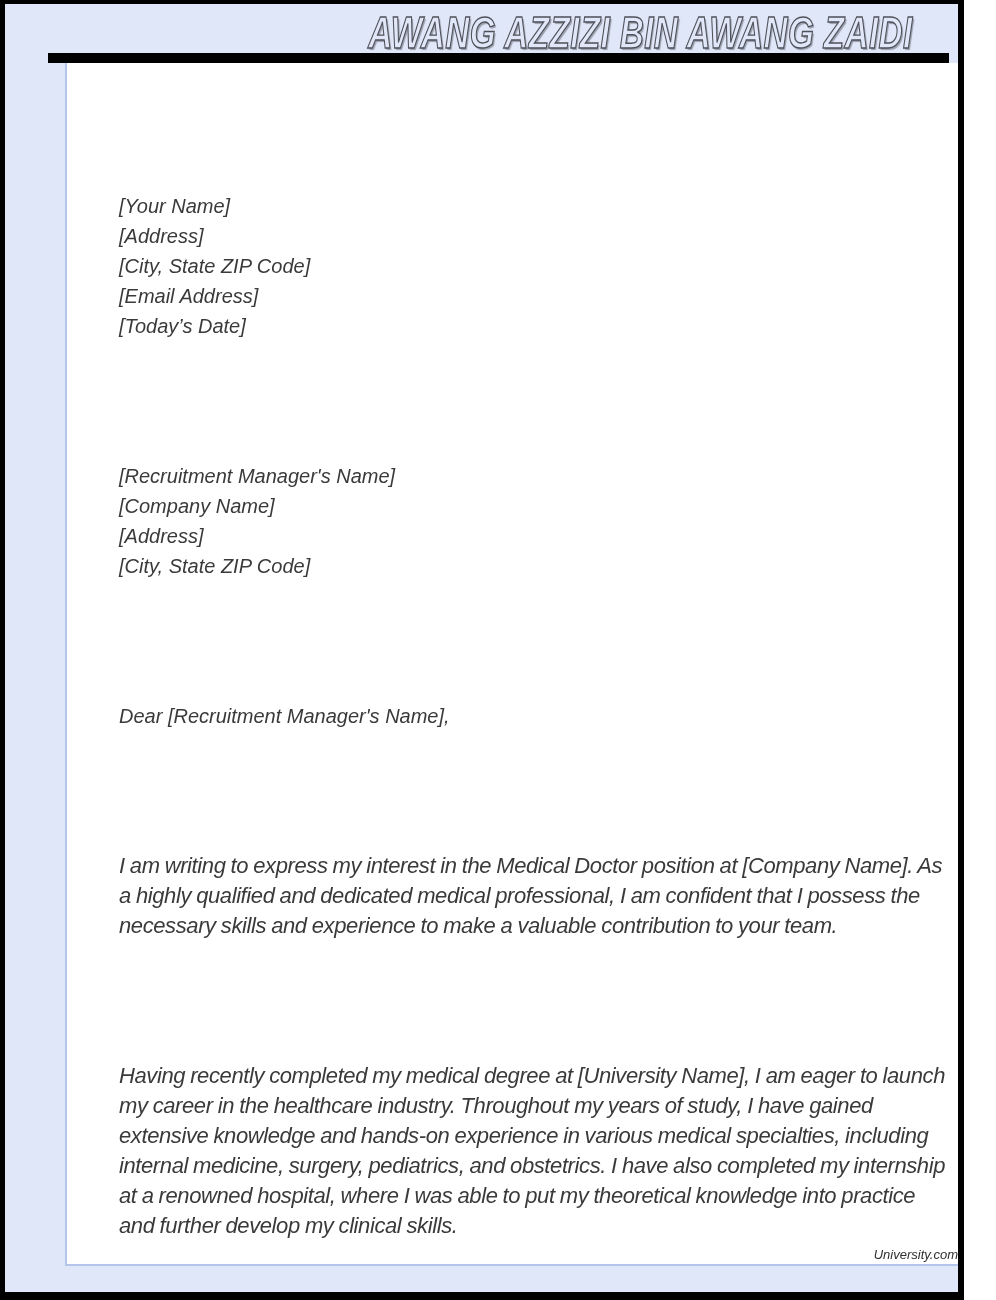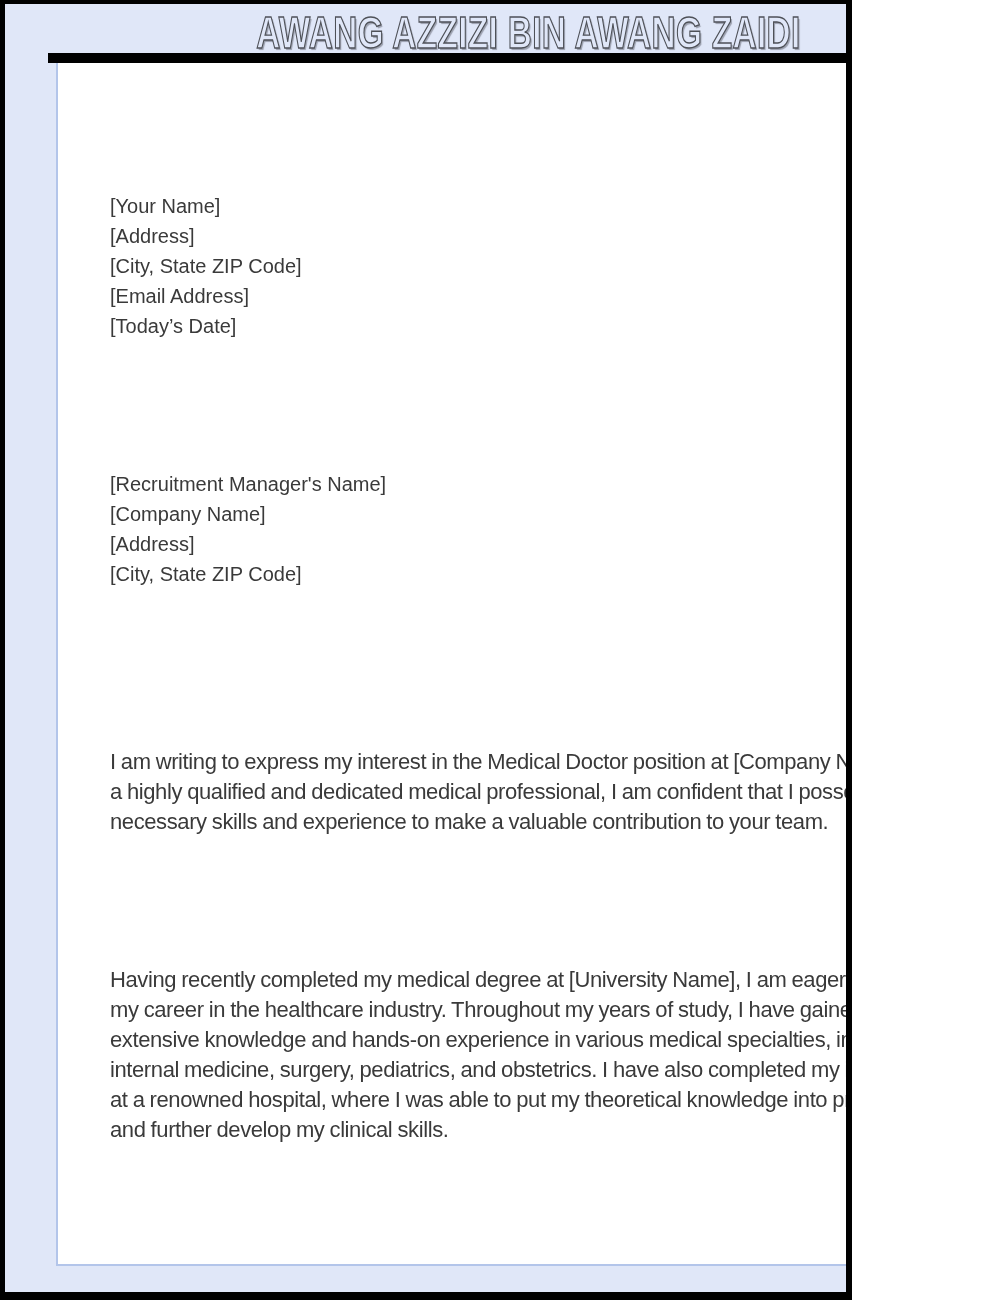--- a/index.html
+++ b/index.html
@@ -11,28 +11,29 @@
     --header-outline: #4e5158;
   }
   * { margin: 0; padding: 0; box-sizing: border-box; }
   html, body { width: 996px; height: 1300px; }
   body {
     font-family: "Liberation Sans", "DejaVu Sans", sans-serif;
     overflow: hidden;
   }
   .frame {
     position: relative;
-    width: 852px;
+    width: 964px;
     height: 1300px;
     background: var(--bg);
     border-top: 4px solid var(--bar);
     border-left: 5px solid var(--bar);
     border-right: 6px solid var(--bar);
     border-bottom: 8px solid var(--bar);
     overflow: hidden;
+    font-style: italic;
   }
   .header-name {
     position: absolute;
     top: 6px;
     right: 45px;
     font-size: 45px;
     font-weight: 700;
     line-height: 1;
     letter-spacing: 0.5px;
     white-space: nowrap;
@@ -45,36 +46,36 @@
   .divider-bar {
     position: absolute;
     left: 43px;
     top: 49px;
     width: 901px;
     height: 10px;
     background: var(--bar);
   }
   .page {
     position: absolute;
-    left: 51px;
+    left: 60px;
     top: 59px;
     width: 901px;
     height: 1203px;
     background: var(--page-bg);
     border: 2px solid var(--page-border);
     border-top: none;
   }
   .content {
     padding: 38px 30px 0 52px;
     color: var(--text);
     font-size: 20px;
     line-height: 30px;
     white-space: pre;
   }
-  .block + .block { margin-top: 38px; }
+  .block + .block { margin-top: 30px; }
   .para {
     font-size: 22px;
     letter-spacing: -0.4px;
     word-spacing: -0.6px;
   }
   .watermark {
     position: absolute;
     right: 6px;
     bottom: 1px;
     font-size: 13px;
@@ -100,20 +101,21 @@
 [Address]
 [City, State ZIP Code]
 [Email Address]
 [Today’s Date]</div>
 
       <div class="block address">[Recruitment Manager's Name]
 [Company Name]
 [Address]
 [City, State ZIP Code]</div>
 
+      <div class="block address">Dear [Recruitment Manager's Name],</div>
 
       <p class="block para">I am writing to express my interest in the Medical Doctor position at [Company Name]. As
 a highly qualified and dedicated medical professional, I am confident that I possess the
 necessary skills and experience to make a valuable contribution to your team.</p>
 
       <p class="block para">Having recently completed my medical degree at [University Name], I am eager to launch
 my career in the healthcare industry. Throughout my years of study, I have gained
 extensive knowledge and hands-on experience in various medical specialties, including
 internal medicine, surgery, pediatrics, and obstetrics. I have also completed my internship
 at a renowned hospital, where I was able to put my theoretical knowledge into practice

